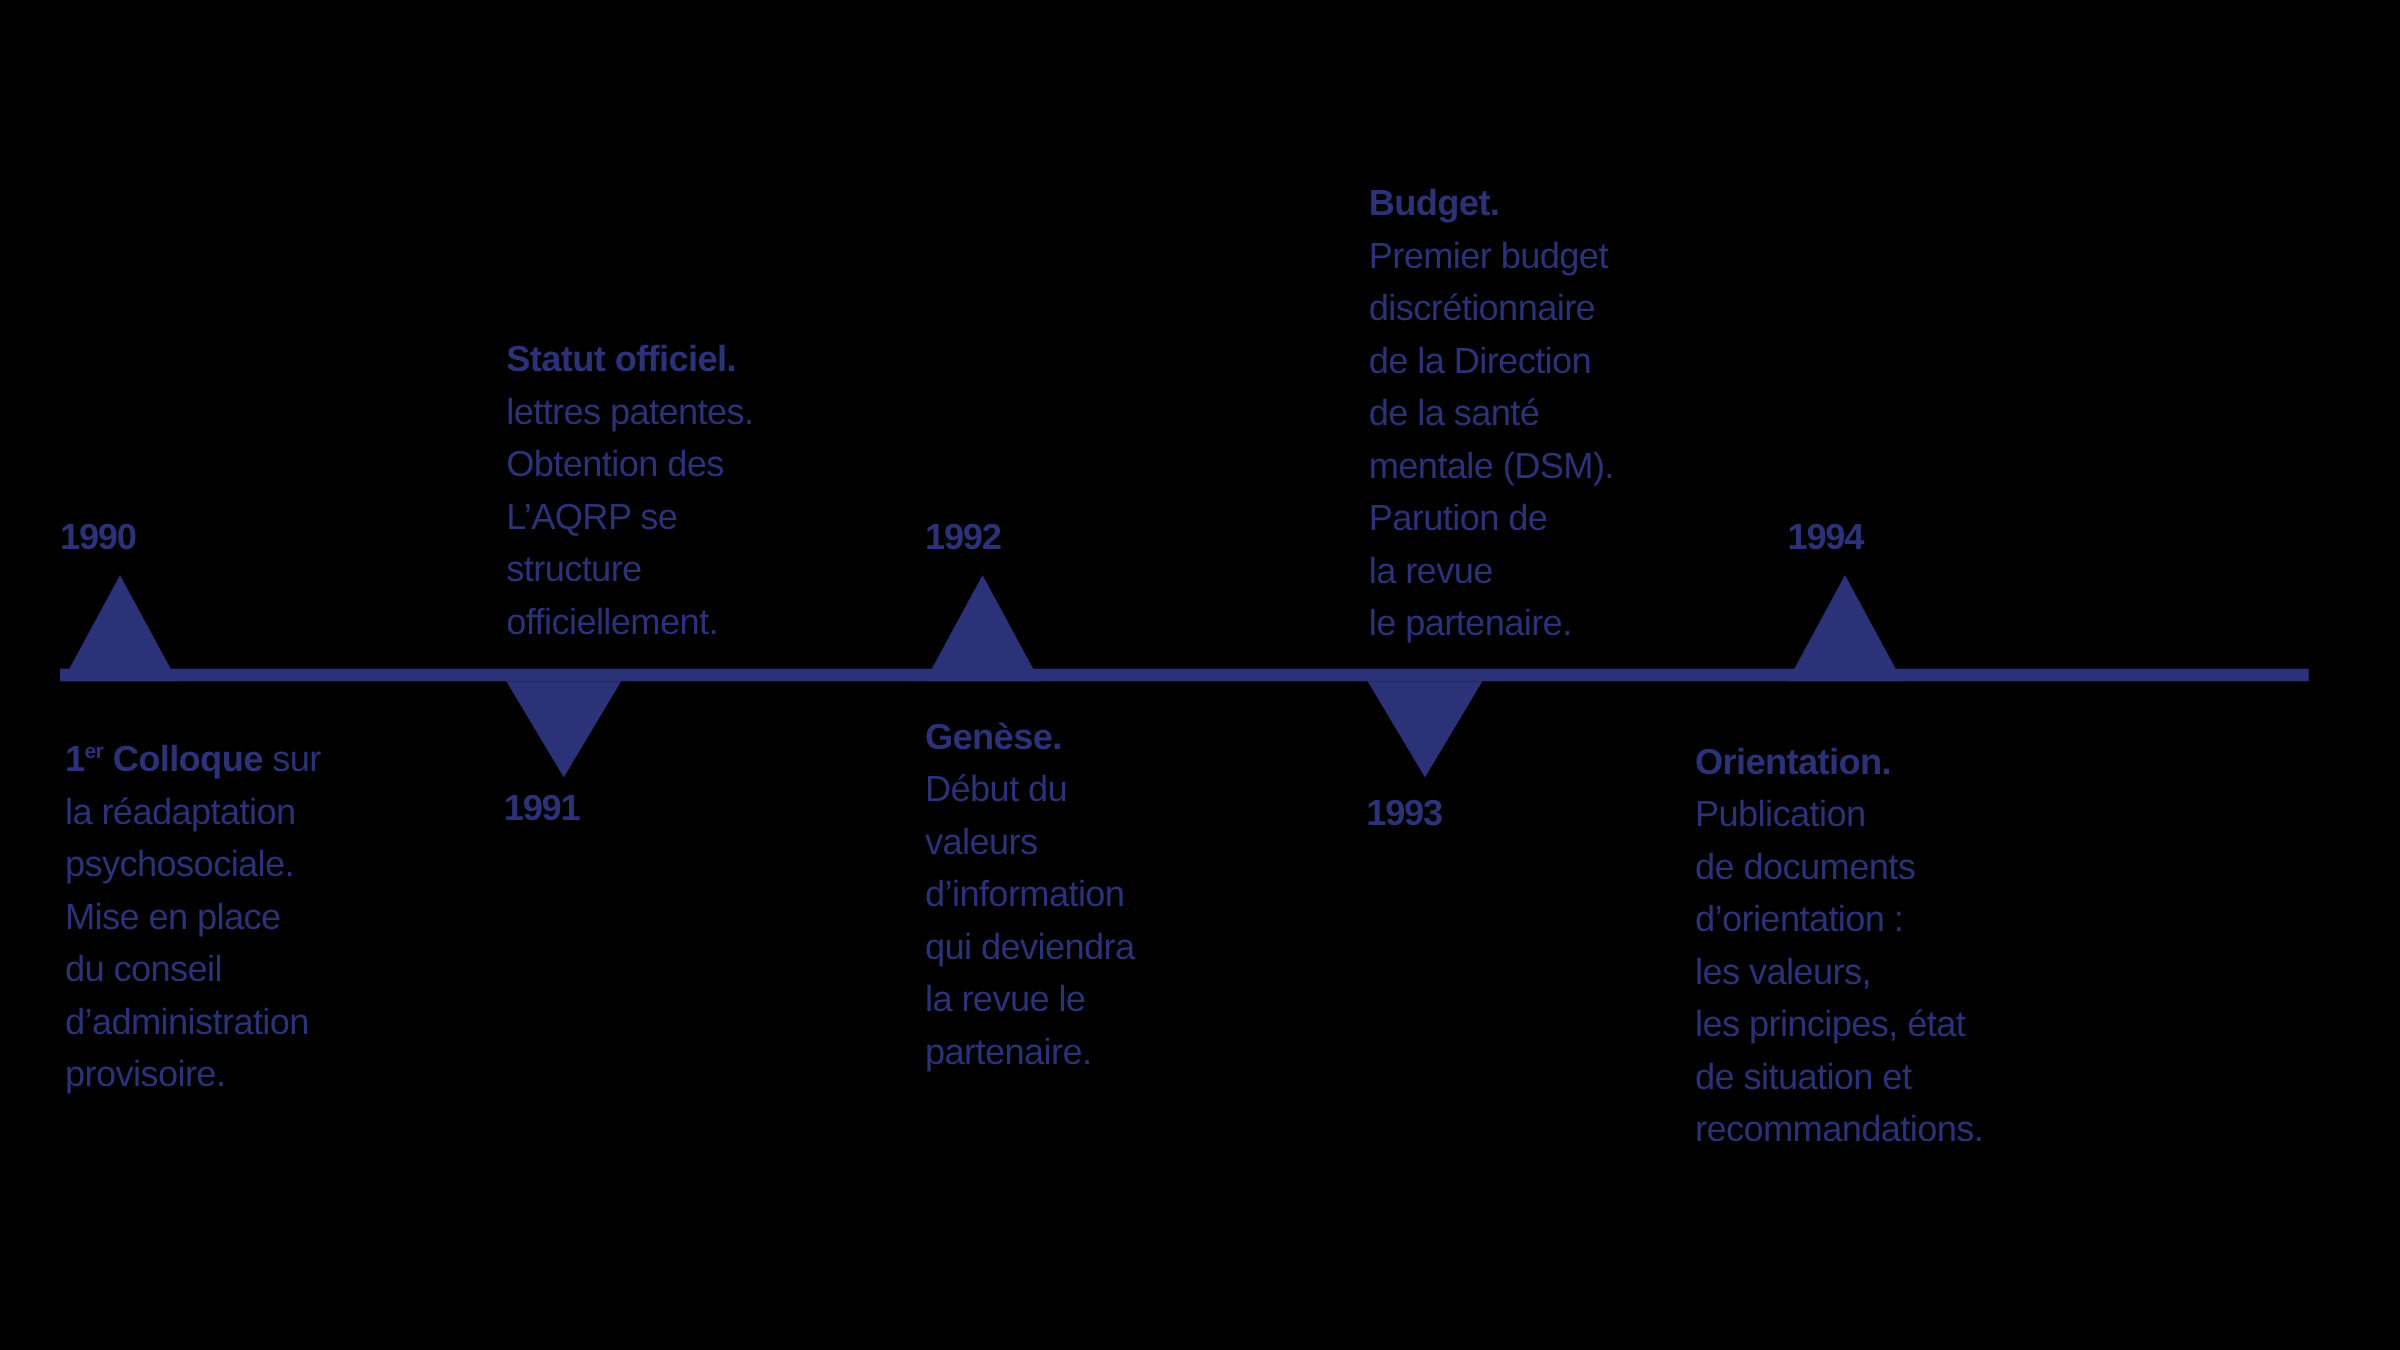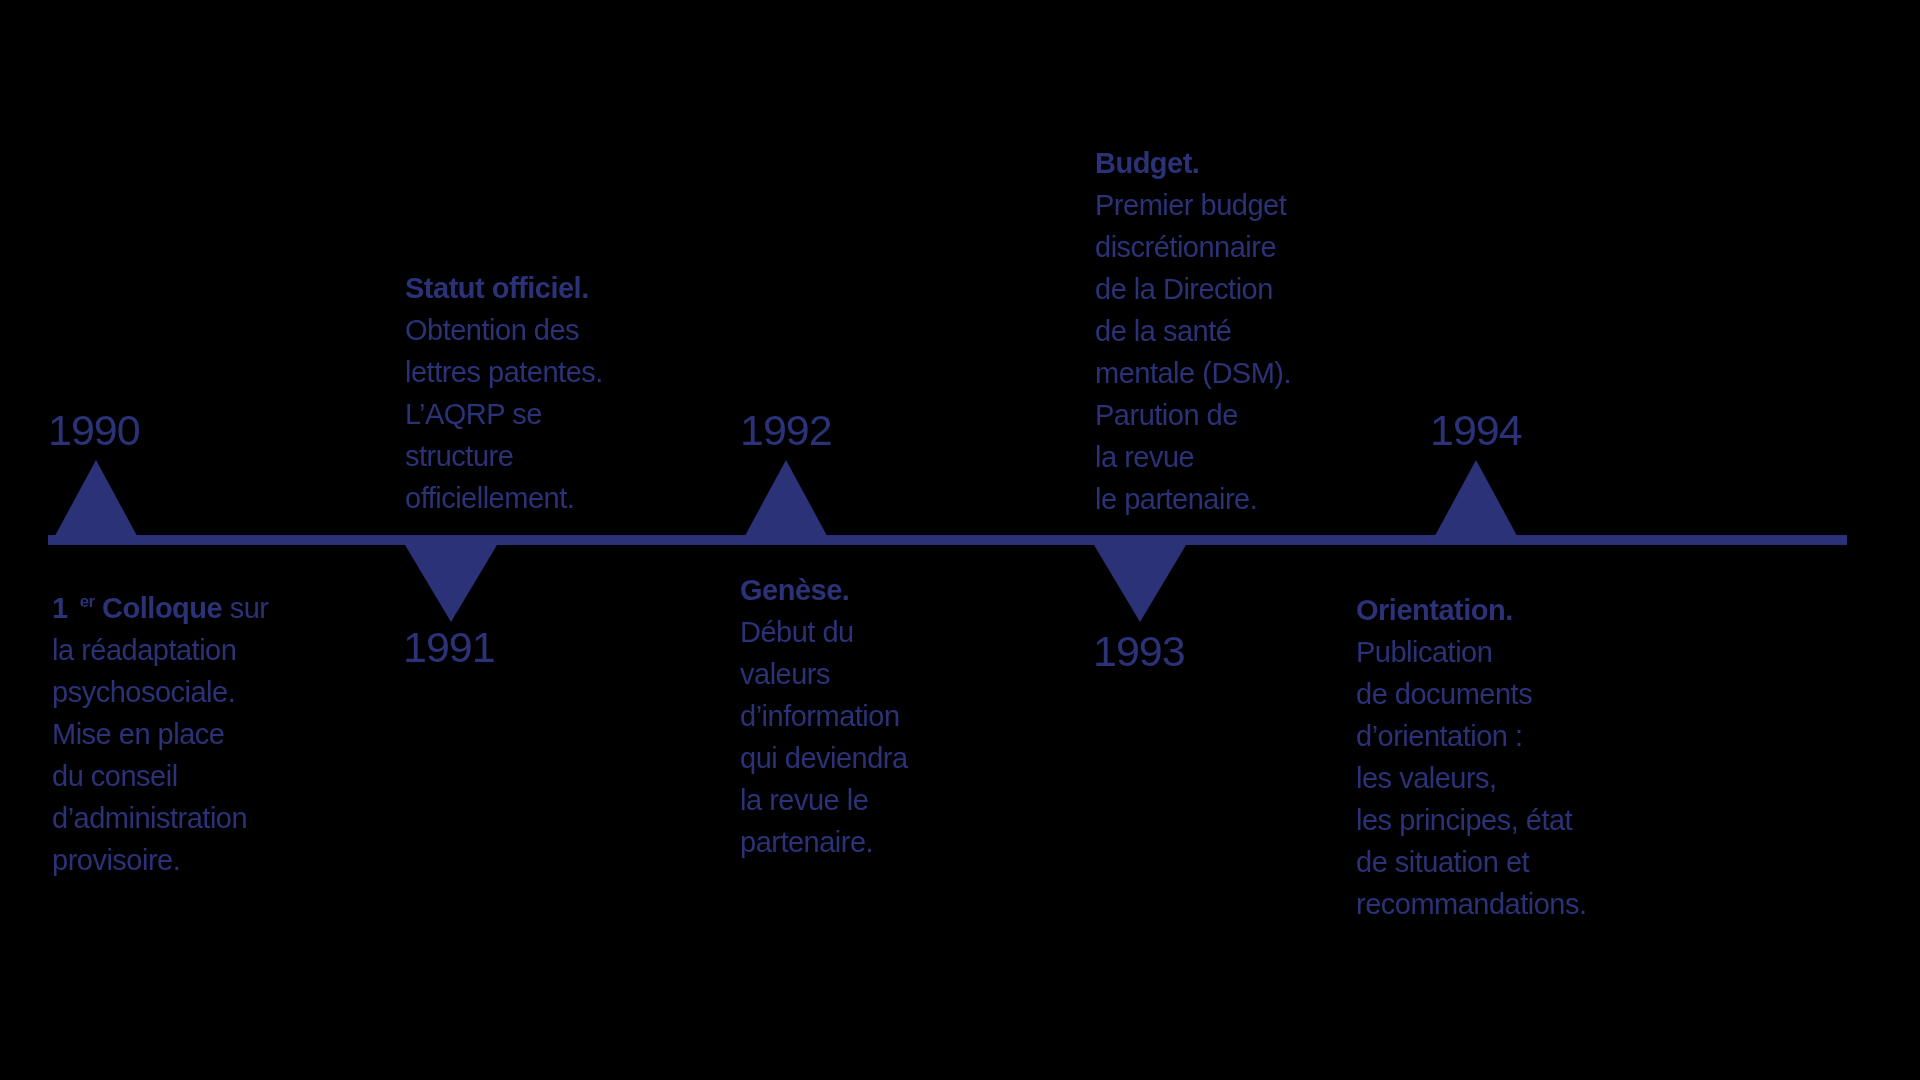--- a/index.html
+++ b/index.html
@@ -30,40 +30,39 @@
   }
   .tri-down{
     position:absolute;top:545px;
     width:0;height:0;
     border-left:46px solid transparent;
     border-right:46px solid transparent;
     border-top:77px solid var(--navy);
   }
   .year{
     position:absolute;
-    font-size:43px;
-    font-weight:400;
+    font-size:29px;
+    font-weight:700;
     line-height:43px;
     letter-spacing:-1px;
     white-space:pre;
   }
   .body-block{
     position:absolute;
     font-size:29px;
     line-height:42px;
     letter-spacing:-0.5px;
   }
   .ln{white-space:pre;}
   .b{font-weight:700;}
   .i{}
   .ln sup{
     font-size:58%;
     vertical-align:super;
     line-height:0;
-    margin-left:12px;
   }
 </style>
 </head>
 <body>
 
 <div id="canvas">
 
   <div class="tl-line"></div>
 
   <div>
@@ -78,22 +77,22 @@
       <div class="ln">d’administration</div>
       <div class="ln">provisoire.</div>
     </div>
   </div>
 
   <div>
     <div class="year" style="left:403px;top:626px">1991</div>
     <div class="tri-down" style="left:405px"></div>
     <div class="body-block" style="left:405px;top:267px;width:420px">
       <div class="ln b">Statut officiel.</div>
+      <div class="ln">lettres patentes.</div>
       <div class="ln">Obtention des</div>
-      <div class="ln">lettres patentes.</div>
       <div class="ln">L’AQRP se</div>
       <div class="ln">structure</div>
       <div class="ln">officiellement.</div>
     </div>
   </div>
 
   <div>
     <div class="year" style="left:740px;top:409px">1992</div>
     <div class="tri-up" style="left:740px"></div>
     <div class="body-block" style="left:740px;top:569px;width:420px">

